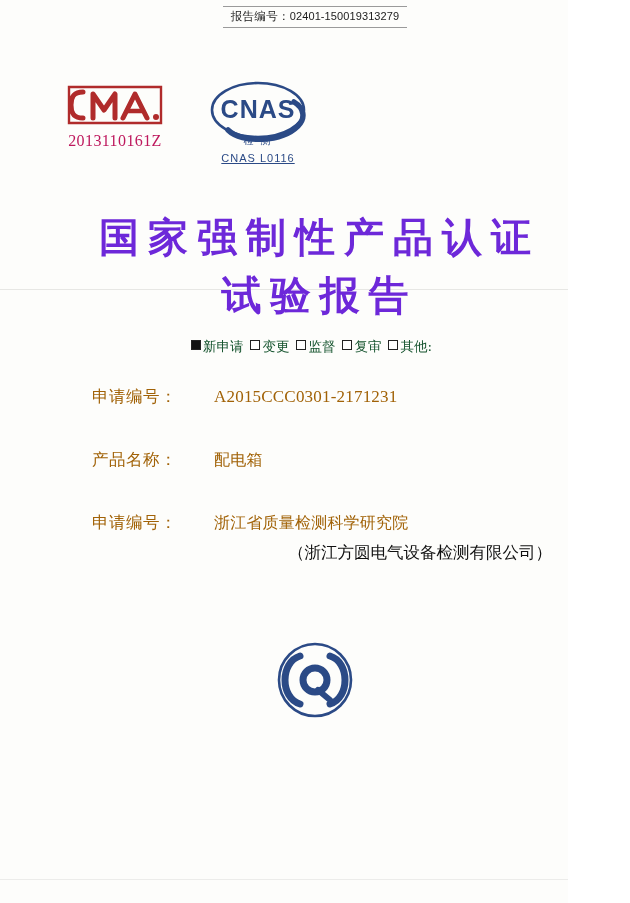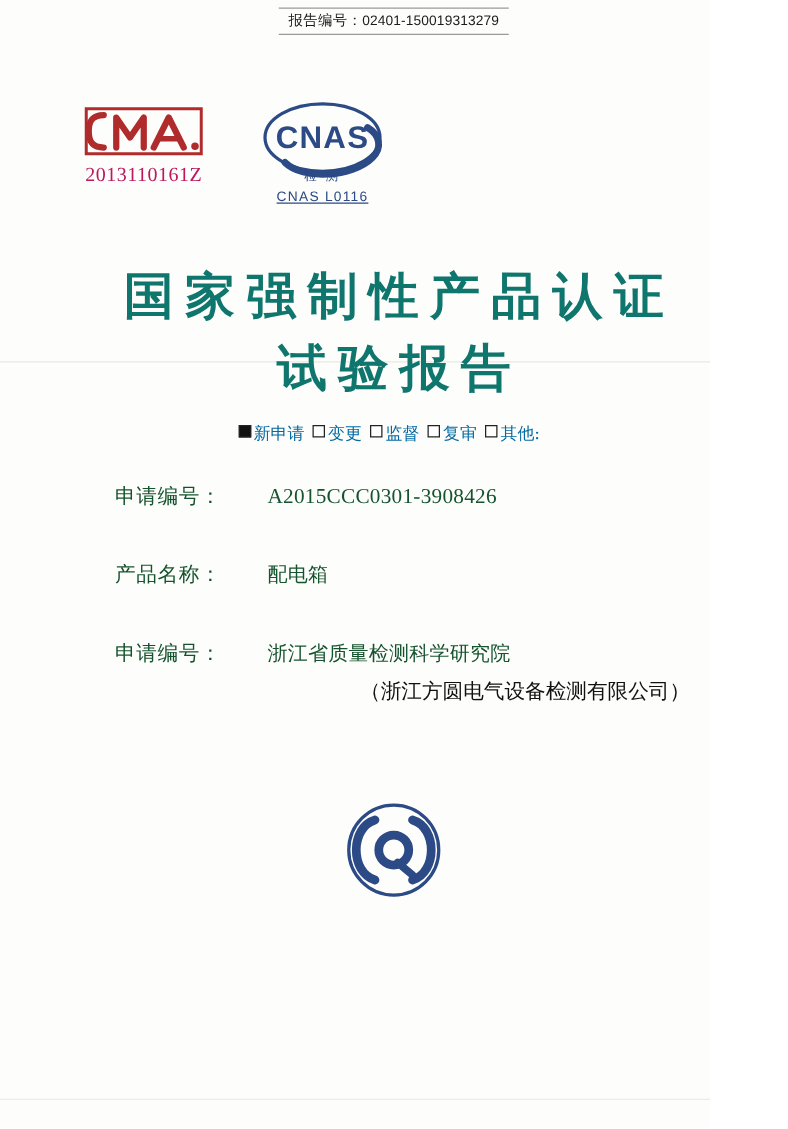--- a/index.html
+++ b/index.html
@@ -119,36 +119,36 @@
   .title-block {
     position: absolute;
     top: 208px;
     left: 0;
     width: 630px;
     text-align: center;
   }
   .title-line {
     font-size: 40px;
     letter-spacing: 9px;
-    color: #0f766e;
+    color: #6d28d9;
     font-weight: bold;
     font-family: "DejaVu Serif", "Liberation Serif", serif;
     line-height: 1.45;
     text-indent: 9px;
   }
 
   
   .check-row {
     position: absolute;
     top: 338px;
     left: 0;
     width: 630px;
     text-align: center;
     font-size: 13.5px;
-    color: #0369a1;
+    color: #14532d;
     font-family: "DejaVu Serif", "Liberation Serif", serif;
   }
   .check-item {
     display: inline-block;
     margin-right: 7px;
     white-space: nowrap;
   }
   .check-item .bx {
     display: inline-block;
     width: 8px;
@@ -167,21 +167,21 @@
     position: absolute;
     top: 386px;
     left: 92px;
     width: 460px;
   }
   .field-row {
     display: flex;
     align-items: baseline;
     margin-bottom: 26px;
     font-size: 17px;
-    color: #14532d;
+    color: #a16207;
   }
   .field-label {
     white-space: pre;
     font-family: "DejaVu Serif", "Liberation Serif", serif;
     font-size: 16.5px;
     letter-spacing: 0.5px;
     flex: none;
     width: 122px;
   }
   .field-value {
@@ -262,21 +262,21 @@
   </div>
 
   <div class="check-row">
     <span class="check-item checked"><span class="bx"></span><span>新申请</span></span><span class="check-item"><span class="bx"></span><span>变更</span></span><span class="check-item"><span class="bx"></span><span>监督</span></span><span class="check-item"><span class="bx"></span><span>复审</span></span><span class="check-item"><span class="bx"></span><span>其他:</span></span>
   </div>
 
   <div class="fields">
 
     <div class="field-row">
       <span class="field-label">申请编号：</span>
-      <span class="field-value">A2015CCC0301-3908426</span>
+      <span class="field-value">A2015CCC0301-2171231</span>
     </div>
 
     <div class="field-row">
       <span class="field-label">产品名称：</span>
       <span class="field-value cn">配电箱</span>
     </div>
 
 
     <div class="field-row">
       <span class="field-label">申请编号：</span>

